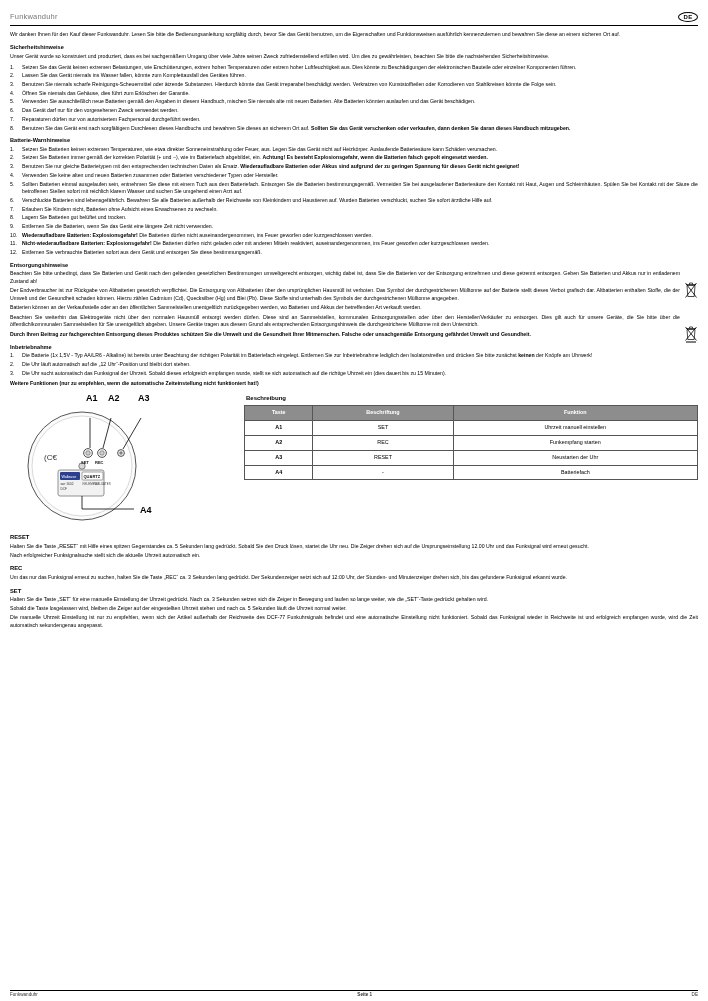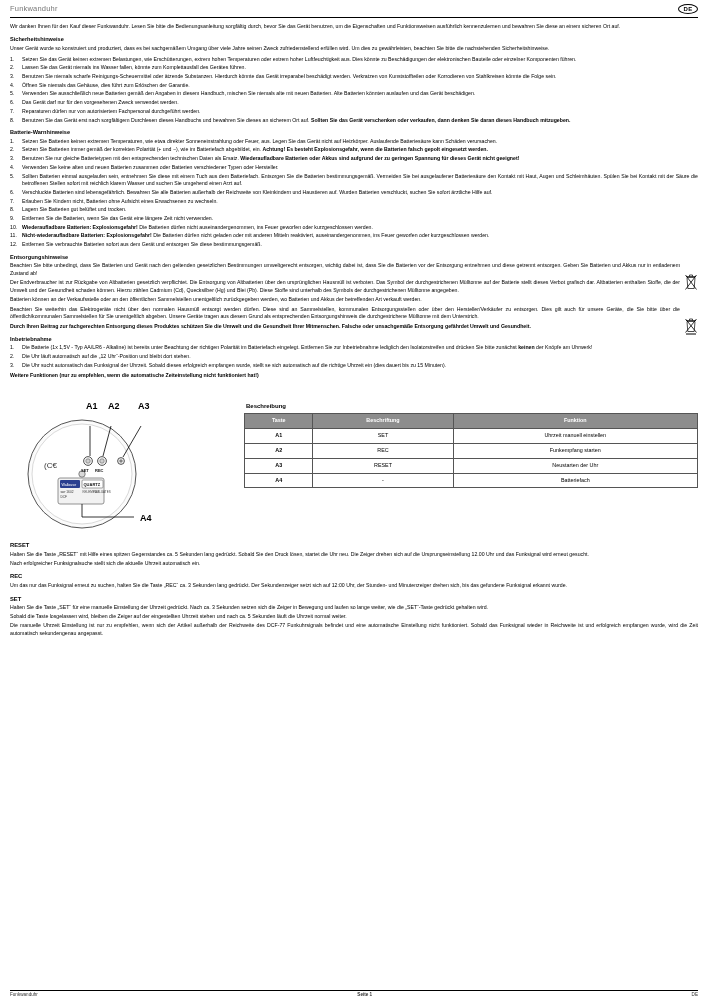--- a/index.html
+++ b/index.html
@@ -5,21 +5,21 @@
   * { box-sizing: border-box; }
   html, body { margin:0; padding:0; }
   body {
     width: 708px;
     background: #ffffff;
     font-family: "Liberation Sans", sans-serif;
     color: #000000;
     font-size: 5.2px;
     line-height: 1.45;
   }
-  .page { width: 708px; min-height: 1001px; position: relative; padding: 4px 10px 4px 10px; }
+  .page { width: 708px; min-height: 1001px; position: relative; padding: 12px 10px 4px 10px; }
 
   
   .doc-header {
     display: flex; align-items: center; justify-content: space-between;
     border-bottom: 0.7px solid #000; padding-bottom: 2px; margin-bottom: 5px;
   }
   .doc-header .title { font-size: 7.5px; color: #777; letter-spacing: .2px; }
   .de-badge {
     width: 20px; height: 10px; border: 0.8px solid #000; border-radius: 50%;
     display:flex; align-items:center; justify-content:center;
@@ -46,21 +46,21 @@
   
   .disposal { position: relative; }
   .bin-icon { position: absolute; right: 0; width: 14px; height: 18px; }
   .bin1 { top: 20px; }
   .bin2 { top: 64px; }
   .disposal .para { padding-right: 18px; }
 
   .strong-line { font-weight: bold; margin: 0 0 3px 0; text-align: justify; }
 
   
-  .mid { display: flex; gap: 2px; margin-top: 20px; }
+  .mid { display: flex; gap: 2px; margin-top: 4px; }
   .clock-col { width: 232px; position: relative; }
   .table-col { flex: 1; padding-top: 2px;}
 
   .callouts { position: relative; height: 16px; }
   .callout-lbl { position: absolute; font-size: 9px; font-weight: bold; }
 
   .clockbox { position: relative; width: 225px; height: 115px; }
   .clock-svg { display:block; }
 
   .a4-line { position: absolute; left: 130px; top: 96px; font-size: 9px; font-weight: bold; }

